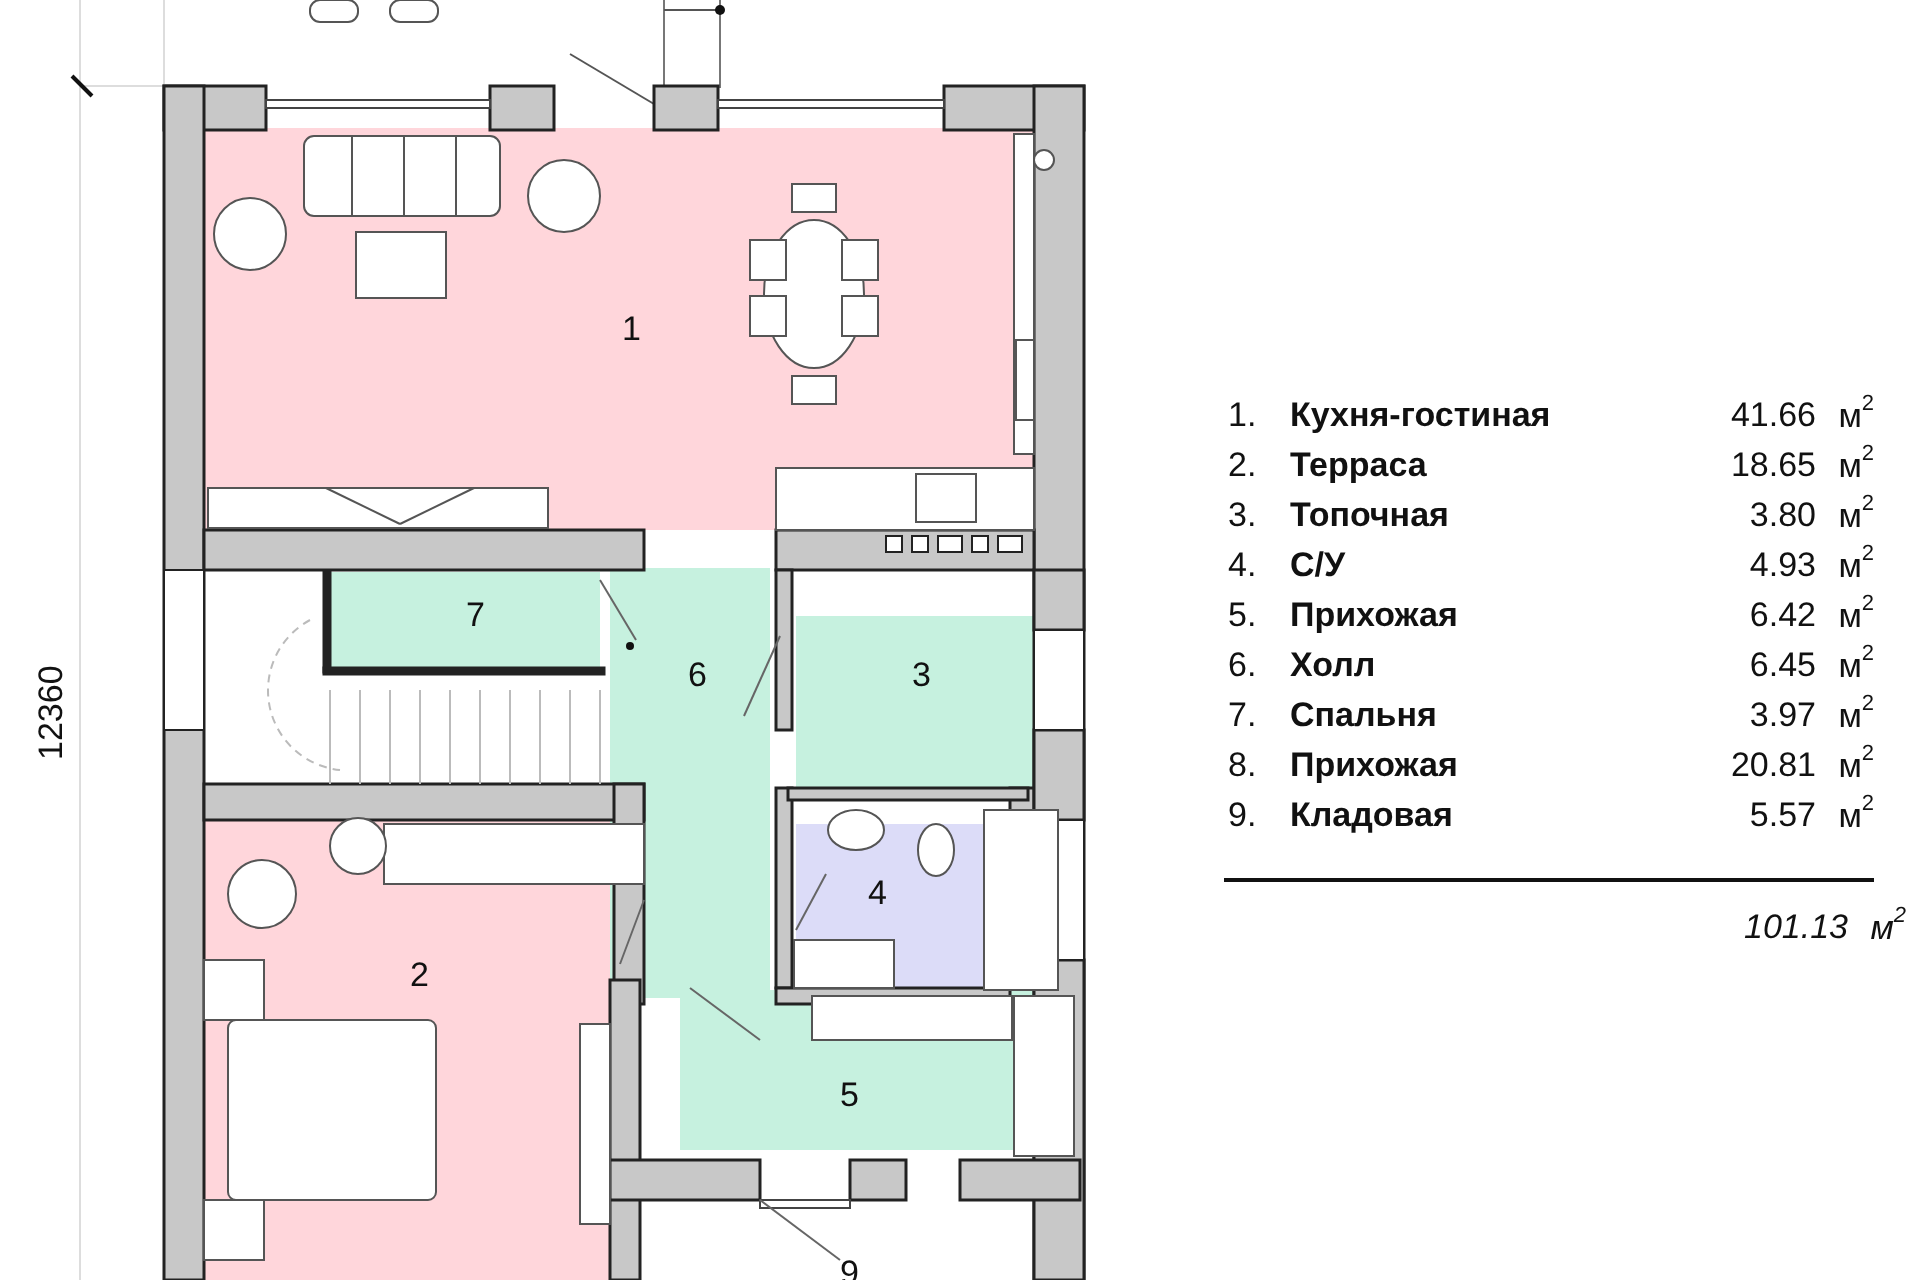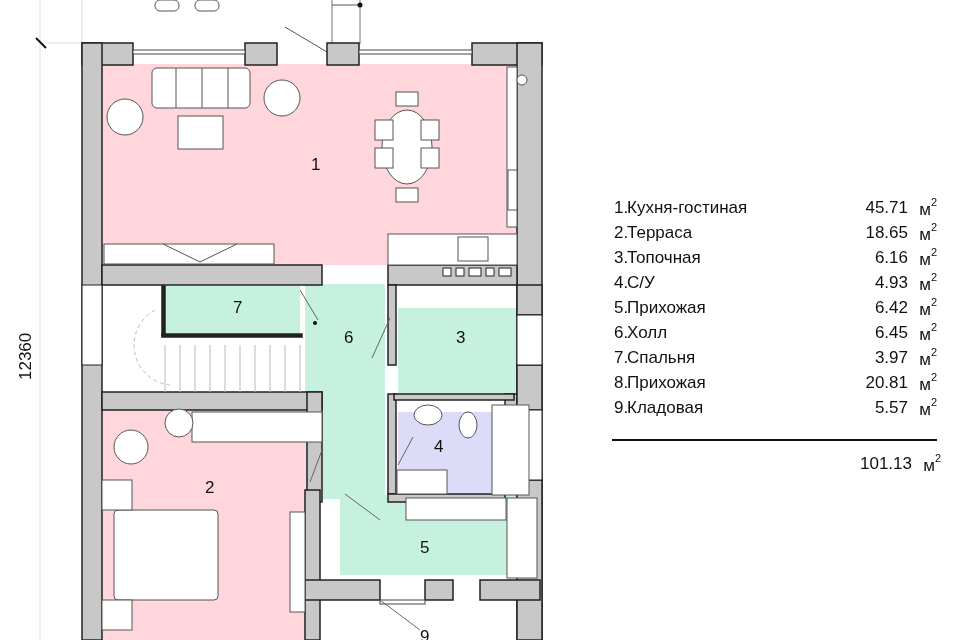--- a/index.html
+++ b/index.html
@@ -1,26 +1,26 @@
 <!DOCTYPE html>
 <html><head>
 <meta charset="utf-8">
 <style>
   html,body{margin:0;padding:0;}
   body{width:960px;height:640px;background:#ffffff;position:relative;overflow:hidden;font-family:"Liberation Sans",sans-serif;color:#111;}
   #plan{position:absolute;left:0;top:0;}
   .legend{position:absolute;left:612px;top:198px;width:330px;font-size:17px;}
   .row{position:absolute;left:0;height:25px;width:330px;}
   .num{position:absolute;left:2px;}
-  .name{position:absolute;left:15px;}
+  .name{position:absolute;left:33px;font-weight:bold;}
   .area{position:absolute;right:34px;text-align:right;}
   .unit{position:absolute;right:5px;}
   .unit sup{font-size:11px;position:relative;top:-2px;}
   .rule{position:absolute;left:0;top:241px;width:325px;height:2px;background:#111;}
-  .total{position:absolute;top:256px;left:4px;width:330px;height:25px;}
+  .total{position:absolute;top:256px;left:16px;width:330px;height:25px;font-style:italic;}
   .dim{position:absolute;left:16px;top:380px;transform:rotate(-90deg);transform-origin:left top;font-size:17px;}
   .lbl{font-family:"Liberation Sans",sans-serif;font-size:17px;fill:#111;}
 </style>
 </head>
 <body>
 
 <svg id="plan" width="600" height="640" viewBox="0 0 600 640">
 
   <line x1="40" y1="0" x2="40" y2="640" stroke="#ddd" stroke-width="1"></line>
   <line x1="82" y1="0" x2="82" y2="42" stroke="#ddd" stroke-width="1"></line>
@@ -179,33 +179,33 @@
     <text class="lbl" x="420" y="642">9</text>
   </g>
 </svg>
 
 <div class="dim">12360</div>
 
 <div class="legend">
   <div class="row" style="top:0px">
     <span class="num">1.</span>
     <span class="name">Кухня-гостиная</span>
-    <span class="area">45.71</span>
+    <span class="area">41.66</span>
     <span class="unit"><span>м</span><sup>2</sup></span>
   </div>
   <div class="row" style="top:25px">
     <span class="num">2.</span>
     <span class="name">Терраса</span>
     <span class="area">18.65</span>
     <span class="unit"><span>м</span><sup>2</sup></span>
   </div>
   <div class="row" style="top:50px">
     <span class="num">3.</span>
     <span class="name">Топочная</span>
-    <span class="area">6.16</span>
+    <span class="area">3.80</span>
     <span class="unit"><span>м</span><sup>2</sup></span>
   </div>
   <div class="row" style="top:75px">
     <span class="num">4.</span>
     <span class="name">С/У</span>
     <span class="area">4.93</span>
     <span class="unit"><span>м</span><sup>2</sup></span>
   </div>
   <div class="row" style="top:100px">
     <span class="num">5.</span>

